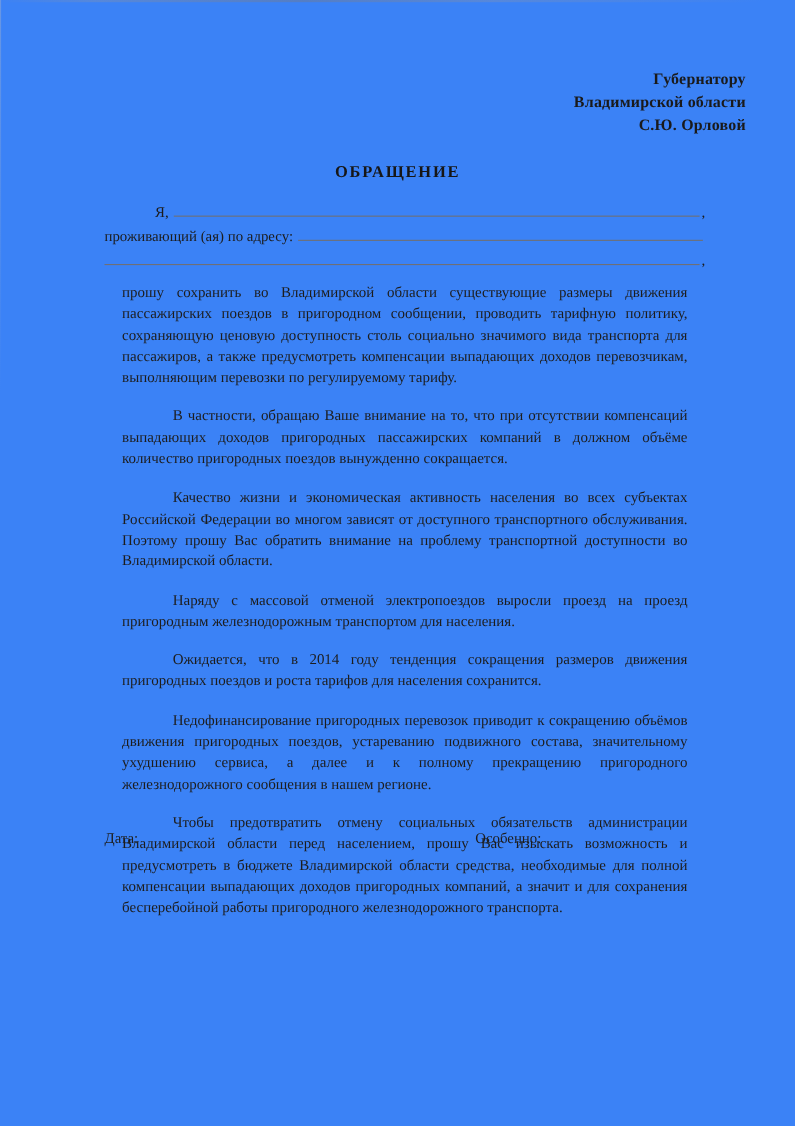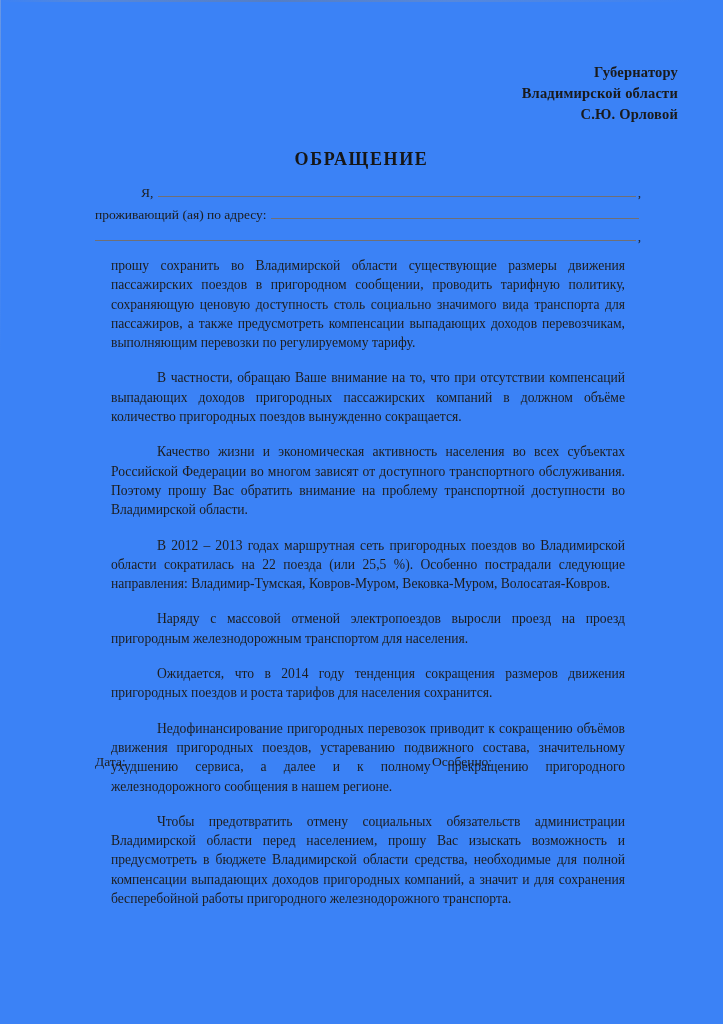--- a/index.html
+++ b/index.html
@@ -60,21 +60,21 @@
   .addressee div { white-space: nowrap; }
 
   
   .doc-title {
     position: absolute;
     top: 149px;
     left: 0;
     width: 723px;
     text-align: center;
     font-weight: bold;
-    font-size: 18px;
+    font-size: 15px;
     letter-spacing: 1.6px;
     color: #161616;
   }
 
   
   .form-block {
     position: absolute;
     top: 183px;
     left: 95px;
     width: 546px;
@@ -172,21 +172,20 @@
     <div class="form-row full">
       <span class="f-rule"></span>
       <span class="f-tail">,</span>
     </div>
   </div>
 
   <div class="body-text">
     <p class="no-indent">прошу сохранить во Владимирской области существующие размеры движения пассажирских поездов в пригородном сообщении, проводить тарифную политику, сохраняющую ценовую доступность столь социально значимого вида транспорта для пассажиров, а также предусмотреть компенсации выпадающих доходов перевозчикам, выполняющим перевозки по регулируемому тарифу.</p>
     <p>В частности, обращаю Ваше внимание на то, что при отсутствии компенсаций выпадающих доходов пригородных пассажирских компаний в должном объёме количество пригородных поездов вынужденно сокращается.</p>
     <p>Качество жизни и экономическая активность населения во всех субъектах Российской Федерации во многом зависят от доступного транспортного обслуживания. Поэтому прошу Вас обратить внимание на проблему транспортной доступности во Владимирской области.</p>
-    <p>В 2012 – 2013 годах маршрутная  сеть пригородных поездов во Владимирской области сократилась на 22 поезда (или 25,5 %). Особенно пострадали следующие направления: Владимир-Тумская, Ковров-Муром, Вековка-Муром, Волосатая-Ковров.</p>
     <p>Наряду с массовой отменой электропоездов выросли проезд на проезд пригородным железнодорожным транспортом для населения.</p>
     <p>Ожидается, что в 2014 году тенденция сокращения размеров движения пригородных поездов и роста тарифов для населения сохранится.</p>
     <p>Недофинансирование пригородных перевозок приводит к сокращению объёмов движения пригородных поездов, устареванию подвижного состава, значительному ухудшению сервиса, а далее и к полному прекращению пригородного железнодорожного сообщения в нашем регионе.</p>
     <p>Чтобы предотвратить отмену социальных обязательств администрации Владимирской области перед населением, прошу Вас изыскать возможность и предусмотреть в бюджете Владимирской области средства, необходимые для полной компенсации выпадающих доходов пригородных компаний, а значит и для сохранения бесперебойной работы пригородного железнодорожного транспорта.</p>
   </div>
 
   <div class="sign-row">
     <span class="date-label">Дата:</span>
     <span class="sign-label">Особенно:</span>
   </div>

